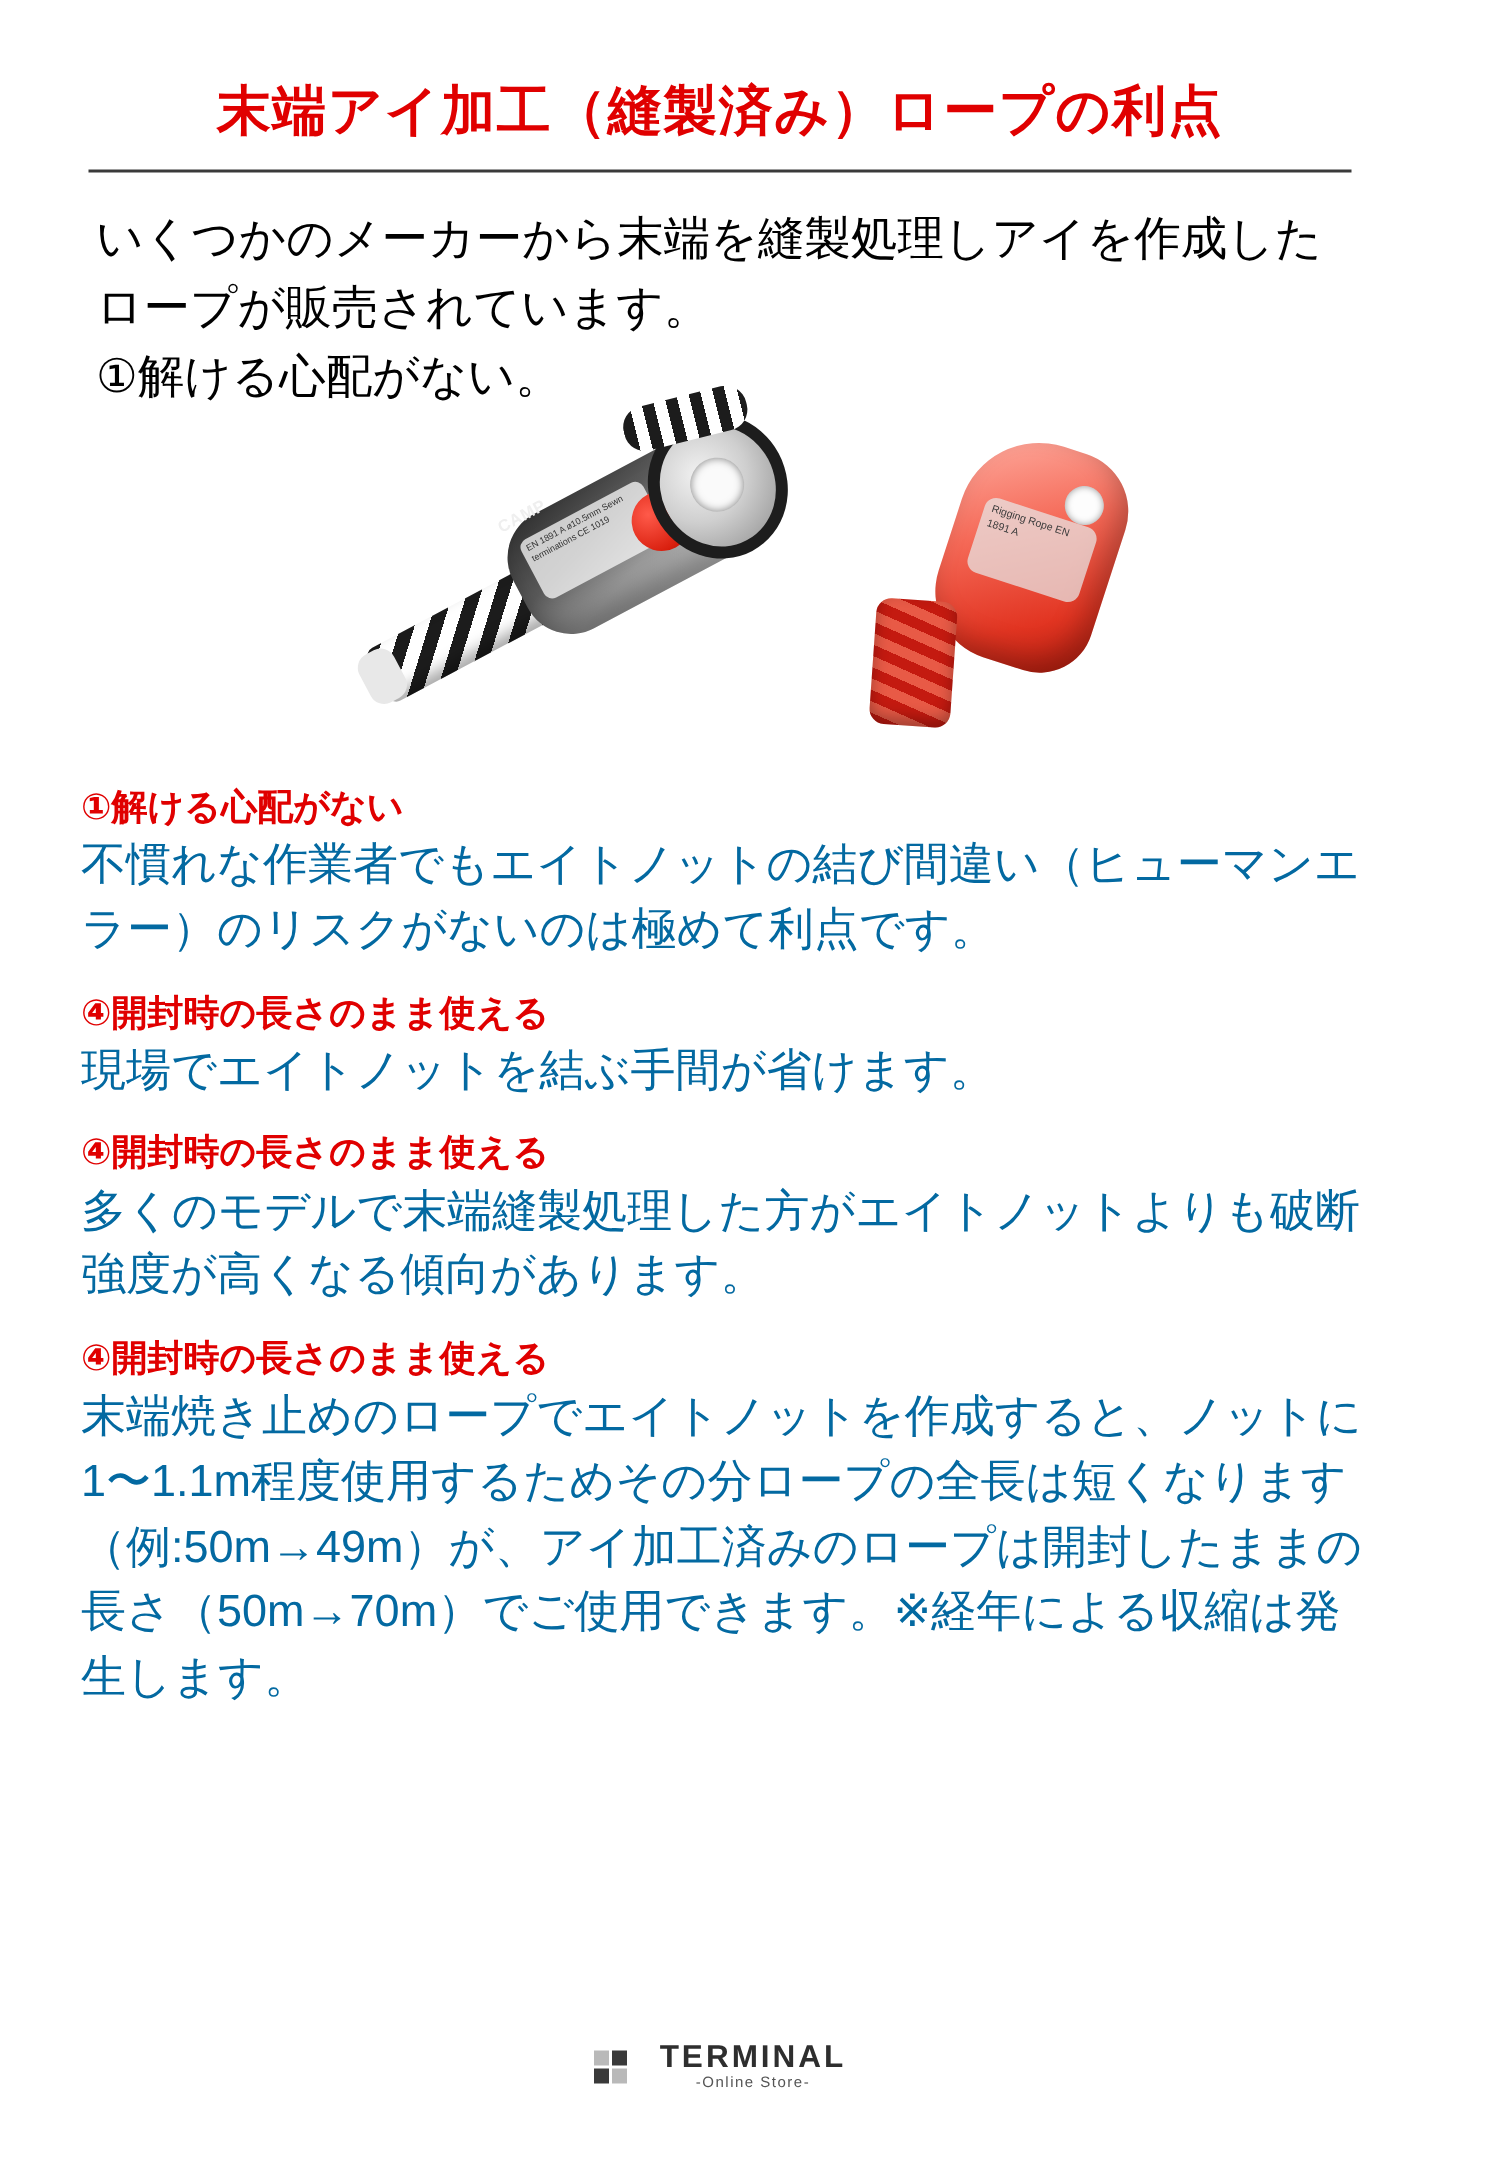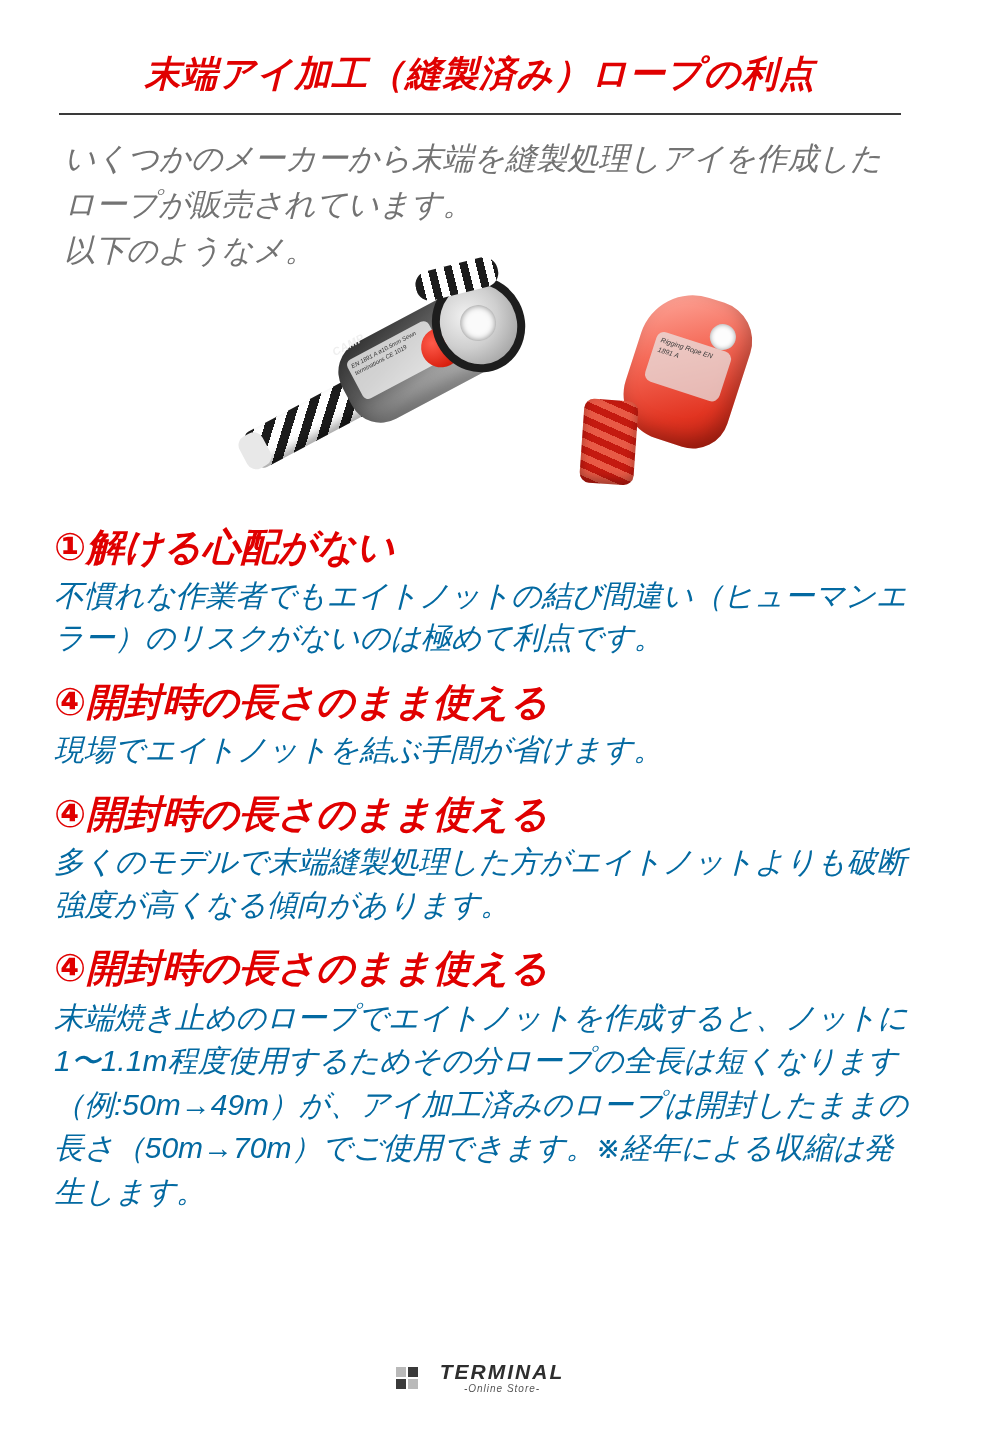--- a/index.html
+++ b/index.html
@@ -15,21 +15,20 @@
     color: #1a1a1a;
     overflow: hidden;
   }
 
   .page {
     width: 960px;
     height: 1440px;
     position: relative;
     box-sizing: border-box;
     padding: 0 48px;
-    font-style: italic;
   }
 
   
   .title-block {
     padding-top: 52px;
     text-align: center;
   }
   .doc-title {
     font-size: 36px;
     font-weight: 700;
@@ -45,21 +44,21 @@
     background: #3a3a3a;
   }
 
   
   .intro {
     margin-top: 22px;
     padding-left: 16px;
     padding-right: 8px;
     font-size: 31px;
     line-height: 1.42;
-    color: #737373;
+    color: #000000;
   }
   .intro p {
     margin: 0;
   }
   .intro p + p {
     margin-top: 2px;
   }
 
   
   .product-figure {
@@ -231,21 +230,21 @@
   
   .sections {
     margin-top: 6px;
     padding-left: 6px;
   }
   .section {
     margin-bottom: 18px;
   }
   .section h2 {
     margin: 0 0 2px 0;
-    font-size: 38px;
+    font-size: 24px;
     font-weight: 700;
     color: #e00000;
     line-height: 1.3;
   }
   .section p {
     margin: 0;
     font-size: 30px;
     line-height: 1.42;
     color: #0369a1;
   }
@@ -306,21 +305,21 @@
 <div class="page">
 
   <div class="title-block">
     <h1 class="doc-title">末端アイ加工（縫製済み）ロープの利点</h1>
     <div class="title-rule"></div>
   </div>
 
   <div class="intro">
     <p>いくつかのメーカーから末端を縫製処理しアイを作成した</p>
     <p>ロープが販売されています。</p>
-    <p>以下のようなメ。</p>
+    <p>①解ける心配がない。</p>
   </div>
 
   <div class="product-figure">
 
     <div class="device-left">
       <div class="rope-left"></div>
       <div class="rope-left-tip"></div>
       <div class="dev-body"></div>
       <div class="dev-brand">CAMP</div>
       <div class="dev-label">EN 1891 A ø10.5mm  Sewn terminations  CE 1019</div>

